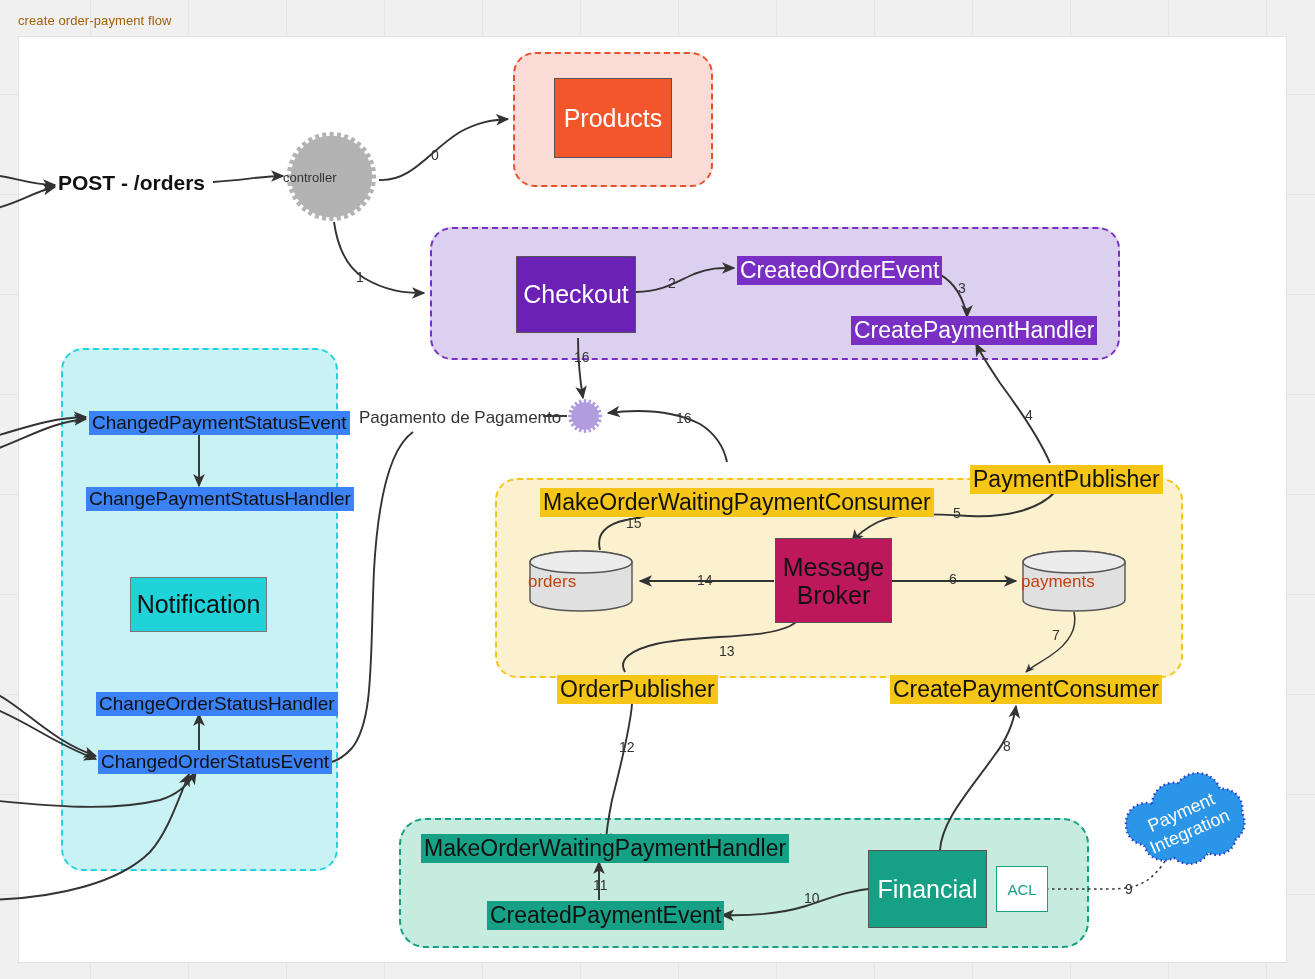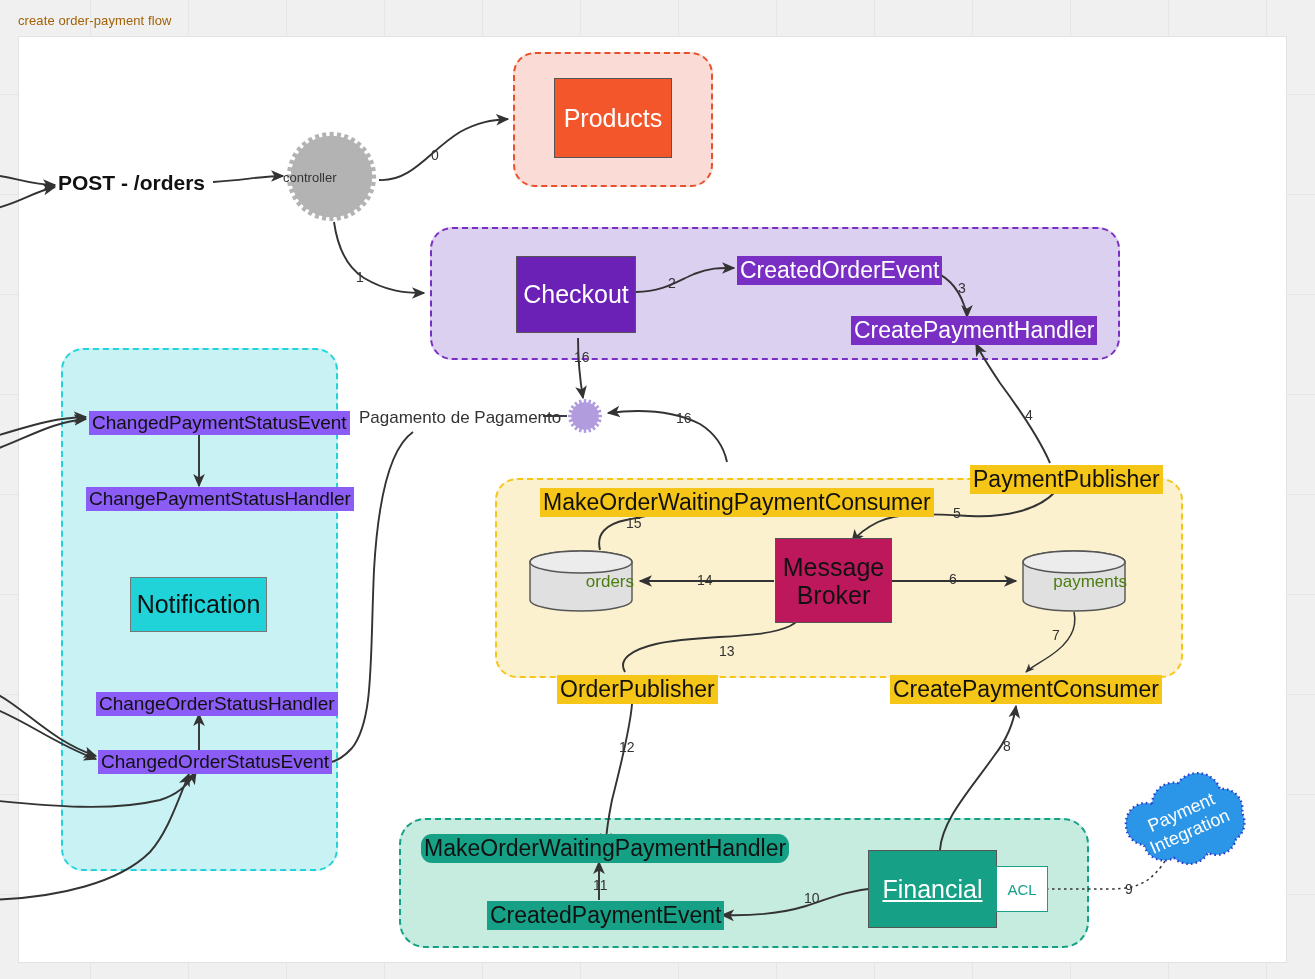--- a/index.html
+++ b/index.html
@@ -48,38 +48,38 @@
   .b-products{background:#f4562b;border:1.5px solid #555;color:#fff;font-size:25px;}
   .b-checkout{background:#6b21b5;border:1.5px solid #555;color:#fff;font-size:25px;}
   .b-notification{background:#1fd3d8;border:1.5px solid #777;color:#111;font-size:25px;}
   .b-broker{background:#be185d;border:1.5px solid #555;color:#111;font-size:25px;line-height:1.12;}
   .b-financial{background:#16a085;border:1.5px solid #555;color:#fff;font-size:25px;}
   .b-acl{background:#ffffff;border:1.5px solid #16a085;color:#16a085;font-size:15px;}
 
   
   .hl{position:absolute;white-space:nowrap;line-height:1.16;padding:1px 3px;box-sizing:border-box;}
   .hl-purple{background:#7a2fc4;color:#fff;font-size:23px;}
-  .hl-cyan{background:#8b5cf6;color:#111;font-size:19px;}
+  .hl-cyan{background:#3b82f6;color:#111;font-size:19px;}
   .hl-yellow{background:#f5c518;color:#111;font-size:23px;}
   .hl-green{background:#16a085;color:#111;font-size:23px;}
 
   
   .plain{position:absolute;white-space:nowrap;color:#333;}
   #post-orders{font-size:21px;font-weight:bold;color:#111;}
   #pendente-label{font-size:17px;color:#333;}
 
   
   .gear{position:absolute;}
   .gear-label{position:absolute;left:0;right:0;top:50%;transform:translateY(-50%);
     text-align:left;font-size:13px;color:#333;}
 
   
   .cyl{position:absolute;}
   .cyl-label{position:absolute;left:0;right:0;top:52%;transform:translateY(-50%);
-    text-align:right;font-size:17px;color:#4d7c0f;}
+    text-align:left;font-size:17px;color:#c2410c;}
 
   
   #cloud-wrap{position:absolute;}
   #cloud-text{position:absolute;left:0;right:0;top:50%;transform:translateY(-50%) rotate(-24deg);
     text-align:center;color:#fff;font-size:18px;line-height:1.15;}
 
   .edgelbl{position:absolute;font-size:14px;color:#333;white-space:nowrap;}
 </style>
 </head>
 <body>
@@ -290,25 +290,25 @@
 </div>
 
 <div class="cyl" style="left:1021px;top:550px;width:106px;height:62px;">
   <svg viewBox="0 0 106 62" width="106" height="62">
     <path d="M2,12 a51,11 0 0 1 102,0 L104,50 a51,11 0 0 1 -102,0 Z" fill="#e0e0e0" stroke="#555" stroke-width="1.4"></path>
     <ellipse cx="53" cy="12" rx="51" ry="11" fill="#ececec" stroke="#555" stroke-width="1.4"></ellipse>
   </svg>
   <div class="cyl-label">payments</div>
 </div>
 
-<div class="hl hl-green" style="left:421px;top:834px;border-radius:11px;">MakeOrderWaitingPaymentHandler</div>
+<div class="hl hl-green" style="left:421px;top:834px;">MakeOrderWaitingPaymentHandler</div>
 
 <div class="hl hl-green" style="left:487px;top:901px;">CreatedPaymentEvent</div>
 
-<div class="node boxfill b-financial" style="left:868px;top:850px;width:129px;height:78px;text-decoration:underline;">Financial</div>
+<div class="node boxfill b-financial" style="left:868px;top:850px;width:119px;height:78px;">Financial</div>
 
 <div class="node boxfill b-acl" style="left:996px;top:866px;width:52px;height:46px;">ACL</div>
 
 <div id="cloud-wrap" style="left:1108px;top:764px;width:155px;height:116px;">
   <svg viewBox="0 0 155 116" width="155" height="116">
     <path d="M44,40 a22,22 0 0 1 26,-21 a24,24 0 0 1 42,6 a20,20 0 0 1 22,24 a20,20 0 0 1 -6,26
              a20,20 0 0 1 -28,14 a22,22 0 0 1 -34,5 a21,21 0 0 1 -30,-13
              a20,20 0 0 1 -18,-20 a20,20 0 0 1 26,-21 Z" fill="#2b95e8" stroke="#2a3fd0" stroke-width="2.4" stroke-dasharray="1.6 3"></path>
   </svg>
   <div id="cloud-text">

